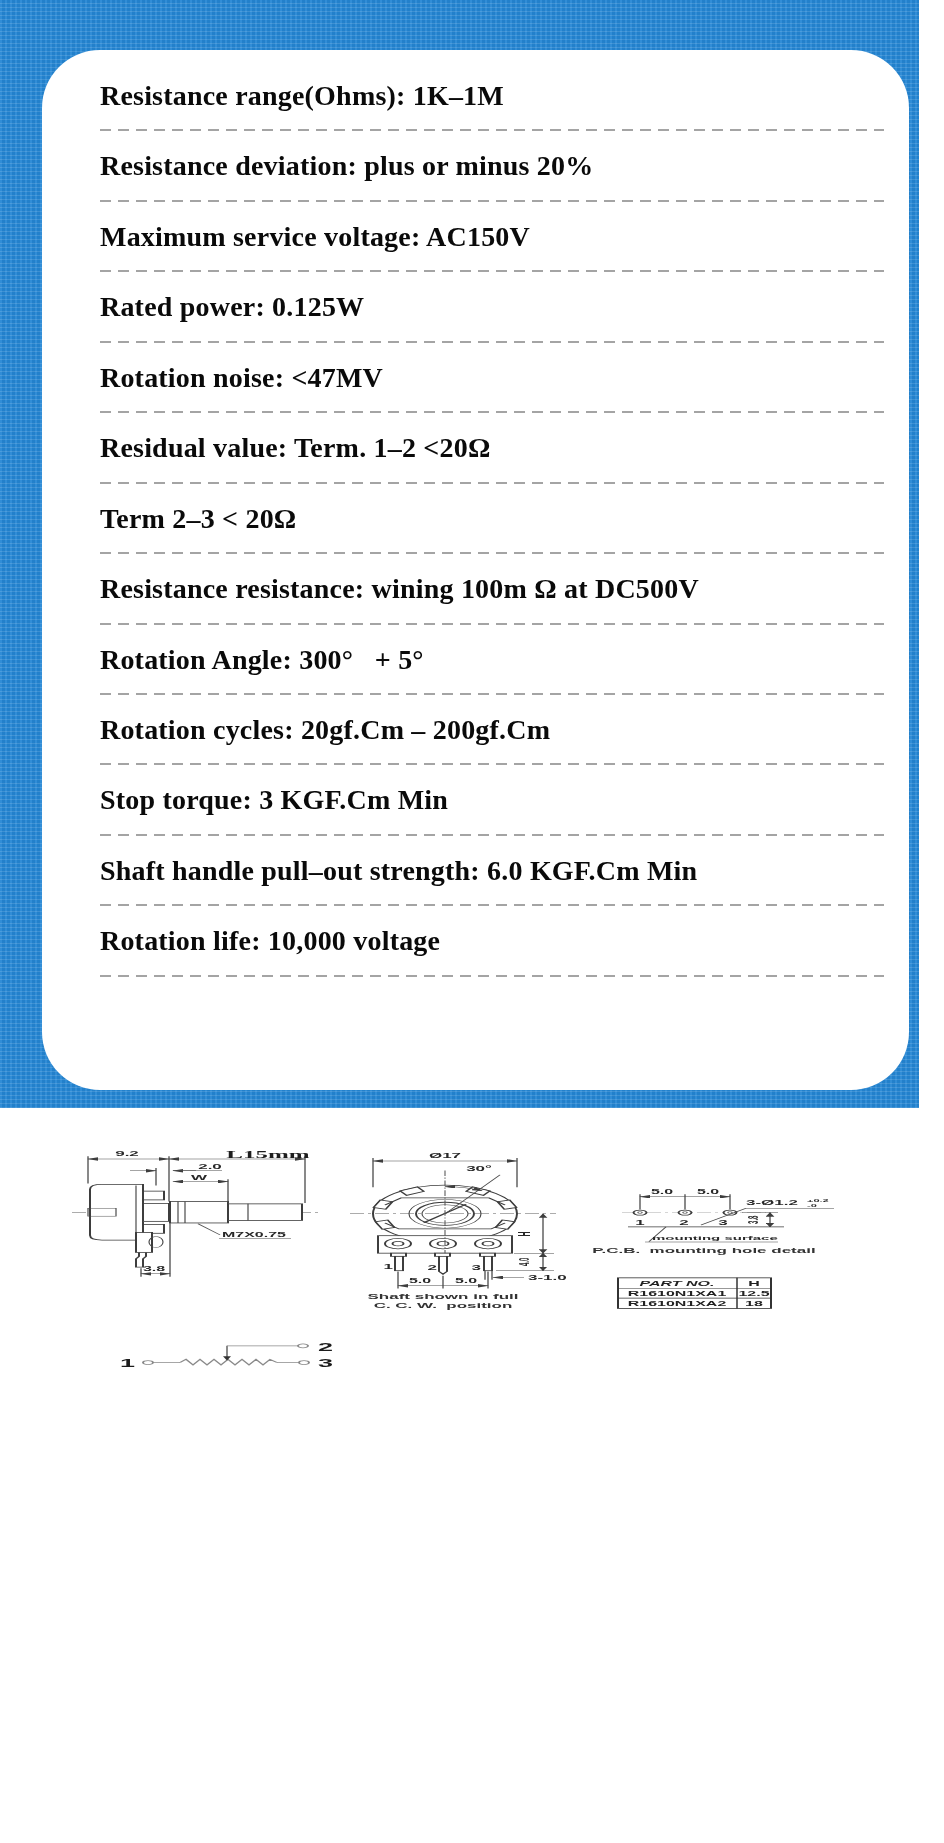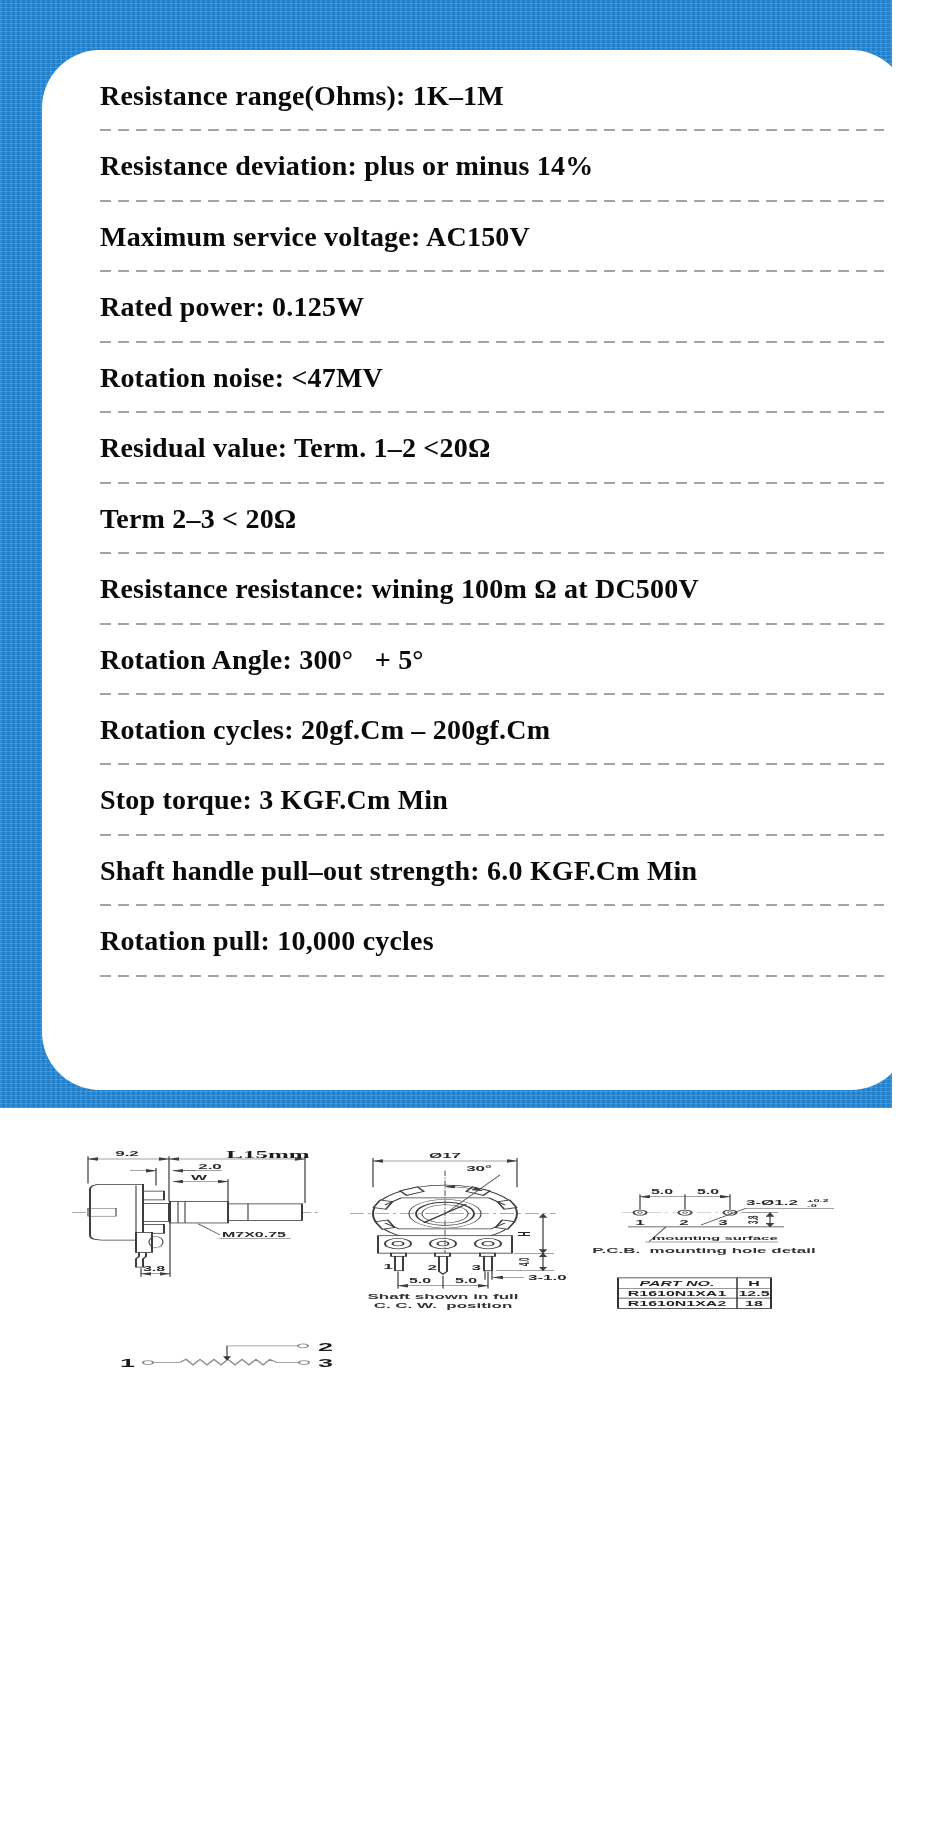--- a/index.html
+++ b/index.html
@@ -3,21 +3,21 @@
 <meta charset="utf-8">
 <style>
   html,body{margin:0;padding:0;background:#ffffff;}
   .page{position:relative;width:944px;height:1843px;overflow:hidden;background:#ffffff;
         font-family:"Liberation Sans",sans-serif;}
   
   .blue-banner{position:absolute;left:0;top:0;width:892px;height:1108px;
     background-color:#2486d4;
     background-image:
       repeating-linear-gradient(0deg, rgba(255,255,255,.13) 0 1px, rgba(255,255,255,0) 1px 4px),
-      repeating-linear-gradient(90deg, rgba(255,255,255,.06) 0 2px, rgba(0,0,0,.045) 2px 5px);}
+      repeating-linear-gradient(90deg, rgba(255,255,255,.06) 0 2px, rgba(0,0,0,.045) 2px 5px); padding-left: 27px;}
   
   .spec-card{position:absolute;left:42px;top:50px;width:867px;height:1040px;
     background:#ffffff;border-radius:58px;}
   .specs{position:absolute;left:58px;right:25px;top:11px;}
   .spec-row{position:relative;height:70.45px;}
   .spec-row::after{content:"";position:absolute;left:0;right:0;bottom:0;height:2px;
     background:repeating-linear-gradient(90deg,#a4a4a4 0 11px,transparent 11px 18px);}
   .spec-txt{position:absolute;left:0;top:16px;white-space:pre;
     font:bold 28px/38px "Liberation Serif",serif;color:#0a0a0a;letter-spacing:.2px;}
   
@@ -44,21 +44,21 @@
 
 <div class="page">
 
   <div class="blue-banner">
     <div class="spec-card">
       <div class="specs">
         <div class="spec-row">
             <span class="spec-txt">Resistance range(Ohms): 1K–1M</span>
           </div>
         <div class="spec-row">
-            <span class="spec-txt">Resistance deviation: plus or minus 14%</span>
+            <span class="spec-txt">Resistance deviation: plus or minus 20%</span>
           </div>
         <div class="spec-row">
             <span class="spec-txt">Maximum service voltage: AC150V</span>
           </div>
         <div class="spec-row">
             <span class="spec-txt">Rated power: 0.125W</span>
           </div>
         <div class="spec-row">
             <span class="spec-txt">Rotation noise: &lt;47MV</span>
           </div>
@@ -77,21 +77,21 @@
         <div class="spec-row">
             <span class="spec-txt">Rotation cycles: 20gf.Cm – 200gf.Cm</span>
           </div>
         <div class="spec-row">
             <span class="spec-txt">Stop torque: 3 KGF.Cm Min</span>
           </div>
         <div class="spec-row">
             <span class="spec-txt">Shaft handle pull–out strength: 6.0 KGF.Cm Min</span>
           </div>
         <div class="spec-row">
-            <span class="spec-txt">Rotation pull: 10,000 cycles</span>
+            <span class="spec-txt">Rotation life: 10,000 voltage</span>
           </div>
       </div>
     </div>
   </div>
 
   <svg class="drawing-svg" width="944" height="733" viewBox="0 1110 944 1843" preserveAspectRatio="none">
     <svg x="0" y="1110" width="944" height="733" viewBox="0 1110 944 733">
     <defs>
       <marker id="ah" viewBox="0 0 10 8" refX="9.2" refY="4" markerWidth="11" markerHeight="9" markerUnits="userSpaceOnUse" orient="auto-start-reverse">
         <path d="M0,0 L10,4 L0,8 Z" fill="#3d3d3d"></path>

